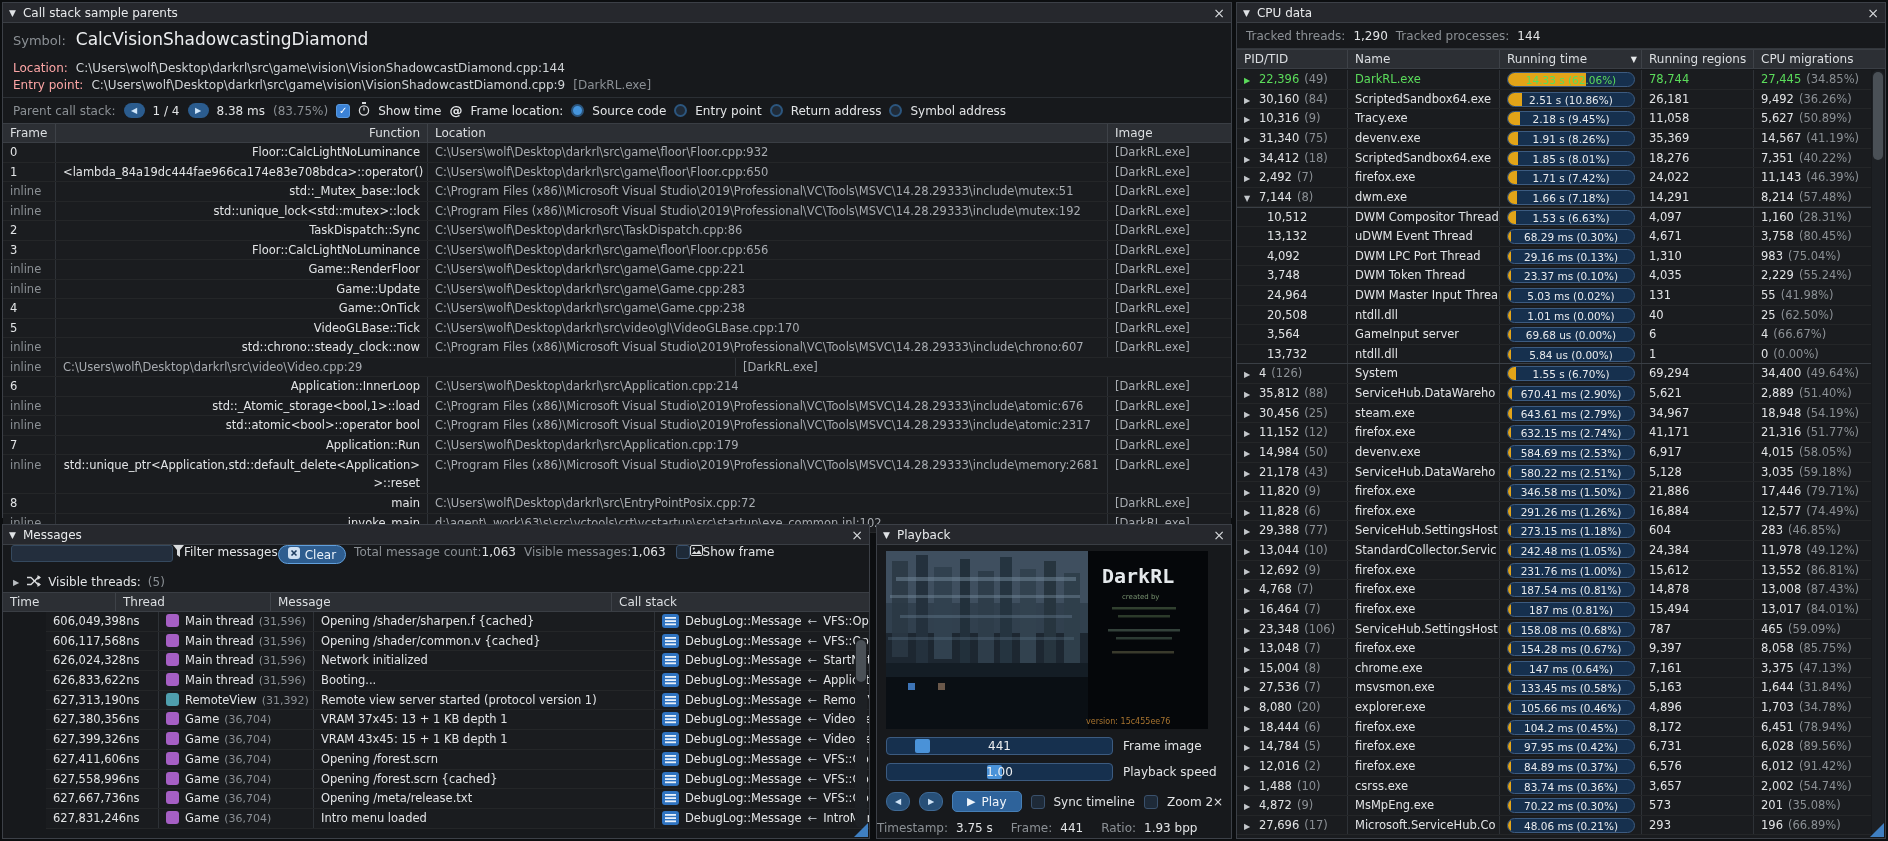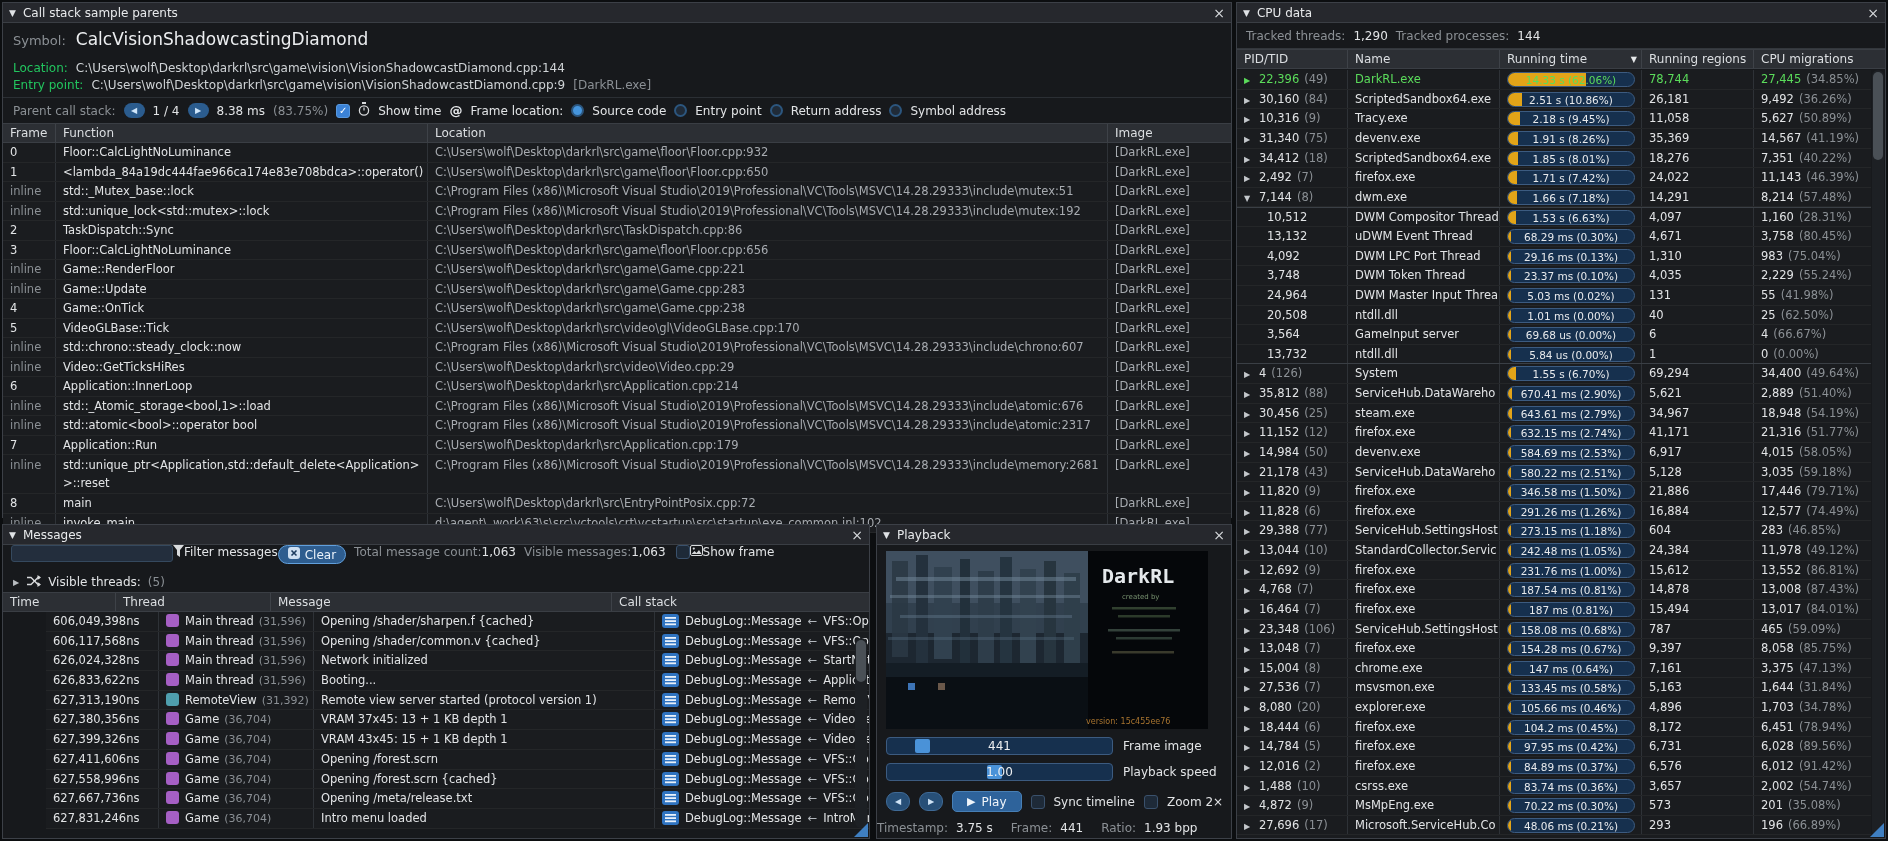--- a/index.html
+++ b/index.html
@@ -13,39 +13,39 @@
   .titlebar .close { margin-left:auto; color:#d6d9dc; font-size:14px; line-height:14px; cursor:pointer; }
   .dim { color:#8b9095; }
 
   
   #callstack-panel { left:2px; top:2px; width:1230px; height:516px; }
   .info { padding:6px 10px 4px 10px; }
   .sym-row { display:flex; align-items:baseline; gap:10px; height:30px; }
   .sym-row .lbl { font-size:13px; color:#8b9095; }
   .sym-row .val { font-size:17px; color:#eceef0; }
   .meta-row { display:flex; gap:8px; height:17px; align-items:center; }
-  .meta-row .lbl { color:#22c55e;text-align:right; }
+  .meta-row .lbl { color:#fca5a5;text-align:right; }
   .meta-row .val { color:#cfd3d6; }
   .cs-toolbar { display:flex; align-items:center; gap:8px; height:26px; padding:0 10px;
     border-top:1px solid #2b2f34; }
   .navbtn { width:21px; height:15px; border-radius:8px; background:#2b5c8e; color:#cfe6fb;
     font-size:8px; text-align:center; line-height:15px; }
   .chk { width:14px; height:14px; border-radius:3px; background:#1e2a38; border:1px solid #3a516c;
     display:inline-flex; align-items:center; justify-content:center; font-size:10px; color:#fff; }
   .chk.on { background:#3b82d6; border-color:#58a. }
   .chk.on { background:#3b82d6; border-color:#5898de; }
   .radio { width:13px; height:13px; border-radius:50%; background:#202b38; border:2px solid #2c567e; display:inline-block; }
   .radio.sel { background:#4595dd; }
   .at { font-weight:bold; font-size:13px; color:#e8eaec; }
   .tbl-head { display:flex; height:20px; background:#2c2f34; border-top:1px solid #3a3e44;
     border-bottom:1px solid #3a3e44; align-items:center; color:#dcdfe2; }
   .c { overflow:hidden; white-space:nowrap; padding:0 7px; height:100%; }
   .tbl-head .c { line-height:19px; border-left:1px solid #3e4248; }
   .tbl-head .c:first-child { border-left:none; }
-  .cs-c0 { width:52px; } .cs-c1 { width:372px; } .cs-c2 { width:680px; } .cs-c3 { flex:1; }
+  .cs-c0 { width:52px; } .cs-c1 { width:372px;text-align:right; } .cs-c2 { width:680px; } .cs-c3 { flex:1; }
   #cs-rows { background:#1a1c1f; }
   .cs-row { display:flex; height:19.5px; line-height:19.5px; border-bottom:1px solid #242628; }
   .cs-row .c { border-left:1px solid #2e3237; font-size:11.5px; }
   .cs-row .c:first-child { border-left:none; }
   .cs-row .cs-c2, .cs-row .cs-c3 { color:#a7abb0; }
   .cs-row.wrap { height:39px; }
   .cs-row.wrap .c { white-space:normal; word-break:break-all; line-height:18px; padding-top:1px; }
 
   
   #messages-panel { left:2px; top:524px; width:868px; height:315px; }
@@ -225,21 +225,20 @@
           <div class="c cs-c3">[DarkRL.exe]</div>
         </div>
         <div class="cs-row">
           <div class="c cs-c0 dim">inline</div>
           <div class="c cs-c1">std::chrono::steady_clock::now</div>
           <div class="c cs-c2">C:\Program Files (x86)\Microsoft Visual Studio\2019\Professional\VC\Tools\MSVC\14.28.29333\include\chrono:607</div>
           <div class="c cs-c3">[DarkRL.exe]</div>
         </div>
         <div class="cs-row">
           <div class="c cs-c0 dim">inline</div>
-          <div class="c cs-c1">Video::GetTicksHiRes</div>
           <div class="c cs-c2">C:\Users\wolf\Desktop\darkrl\src\video\Video.cpp:29</div>
           <div class="c cs-c3">[DarkRL.exe]</div>
         </div>
         <div class="cs-row">
           <div class="c cs-c0">6</div>
           <div class="c cs-c1">Application::InnerLoop</div>
           <div class="c cs-c2">C:\Users\wolf\Desktop\darkrl\src\Application.cpp:214</div>
           <div class="c cs-c3">[DarkRL.exe]</div>
         </div>
         <div class="cs-row">

